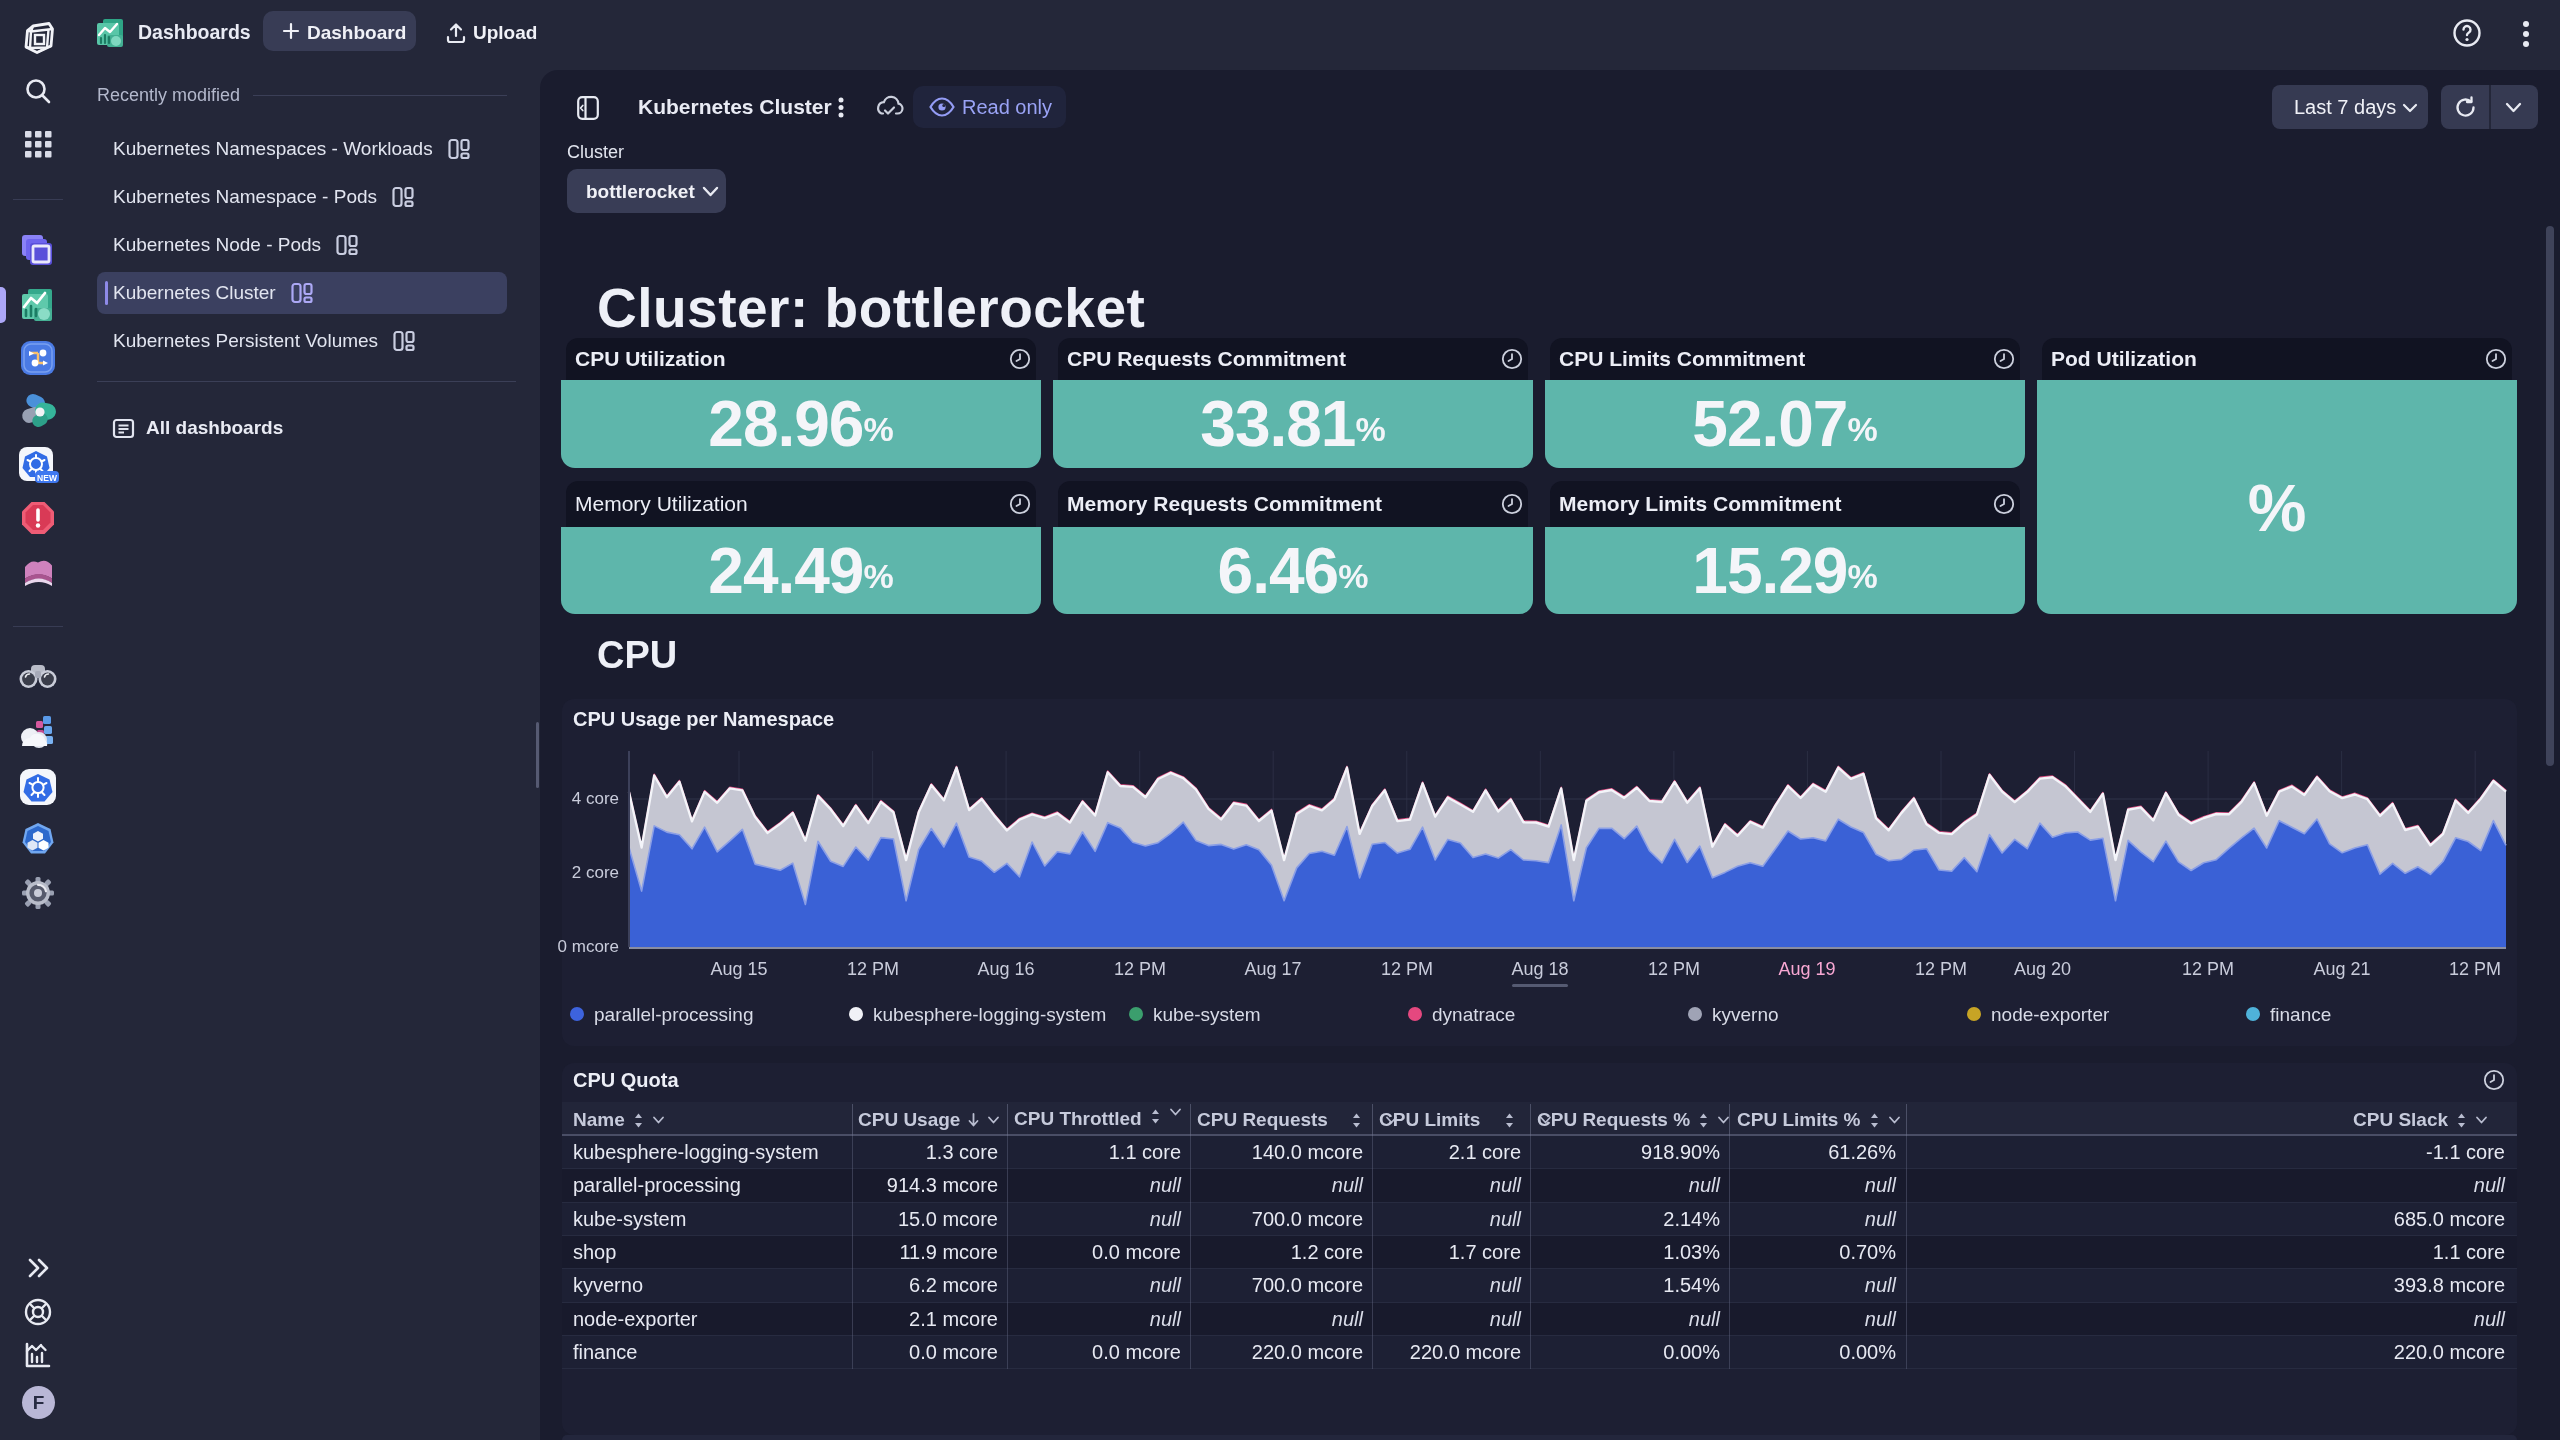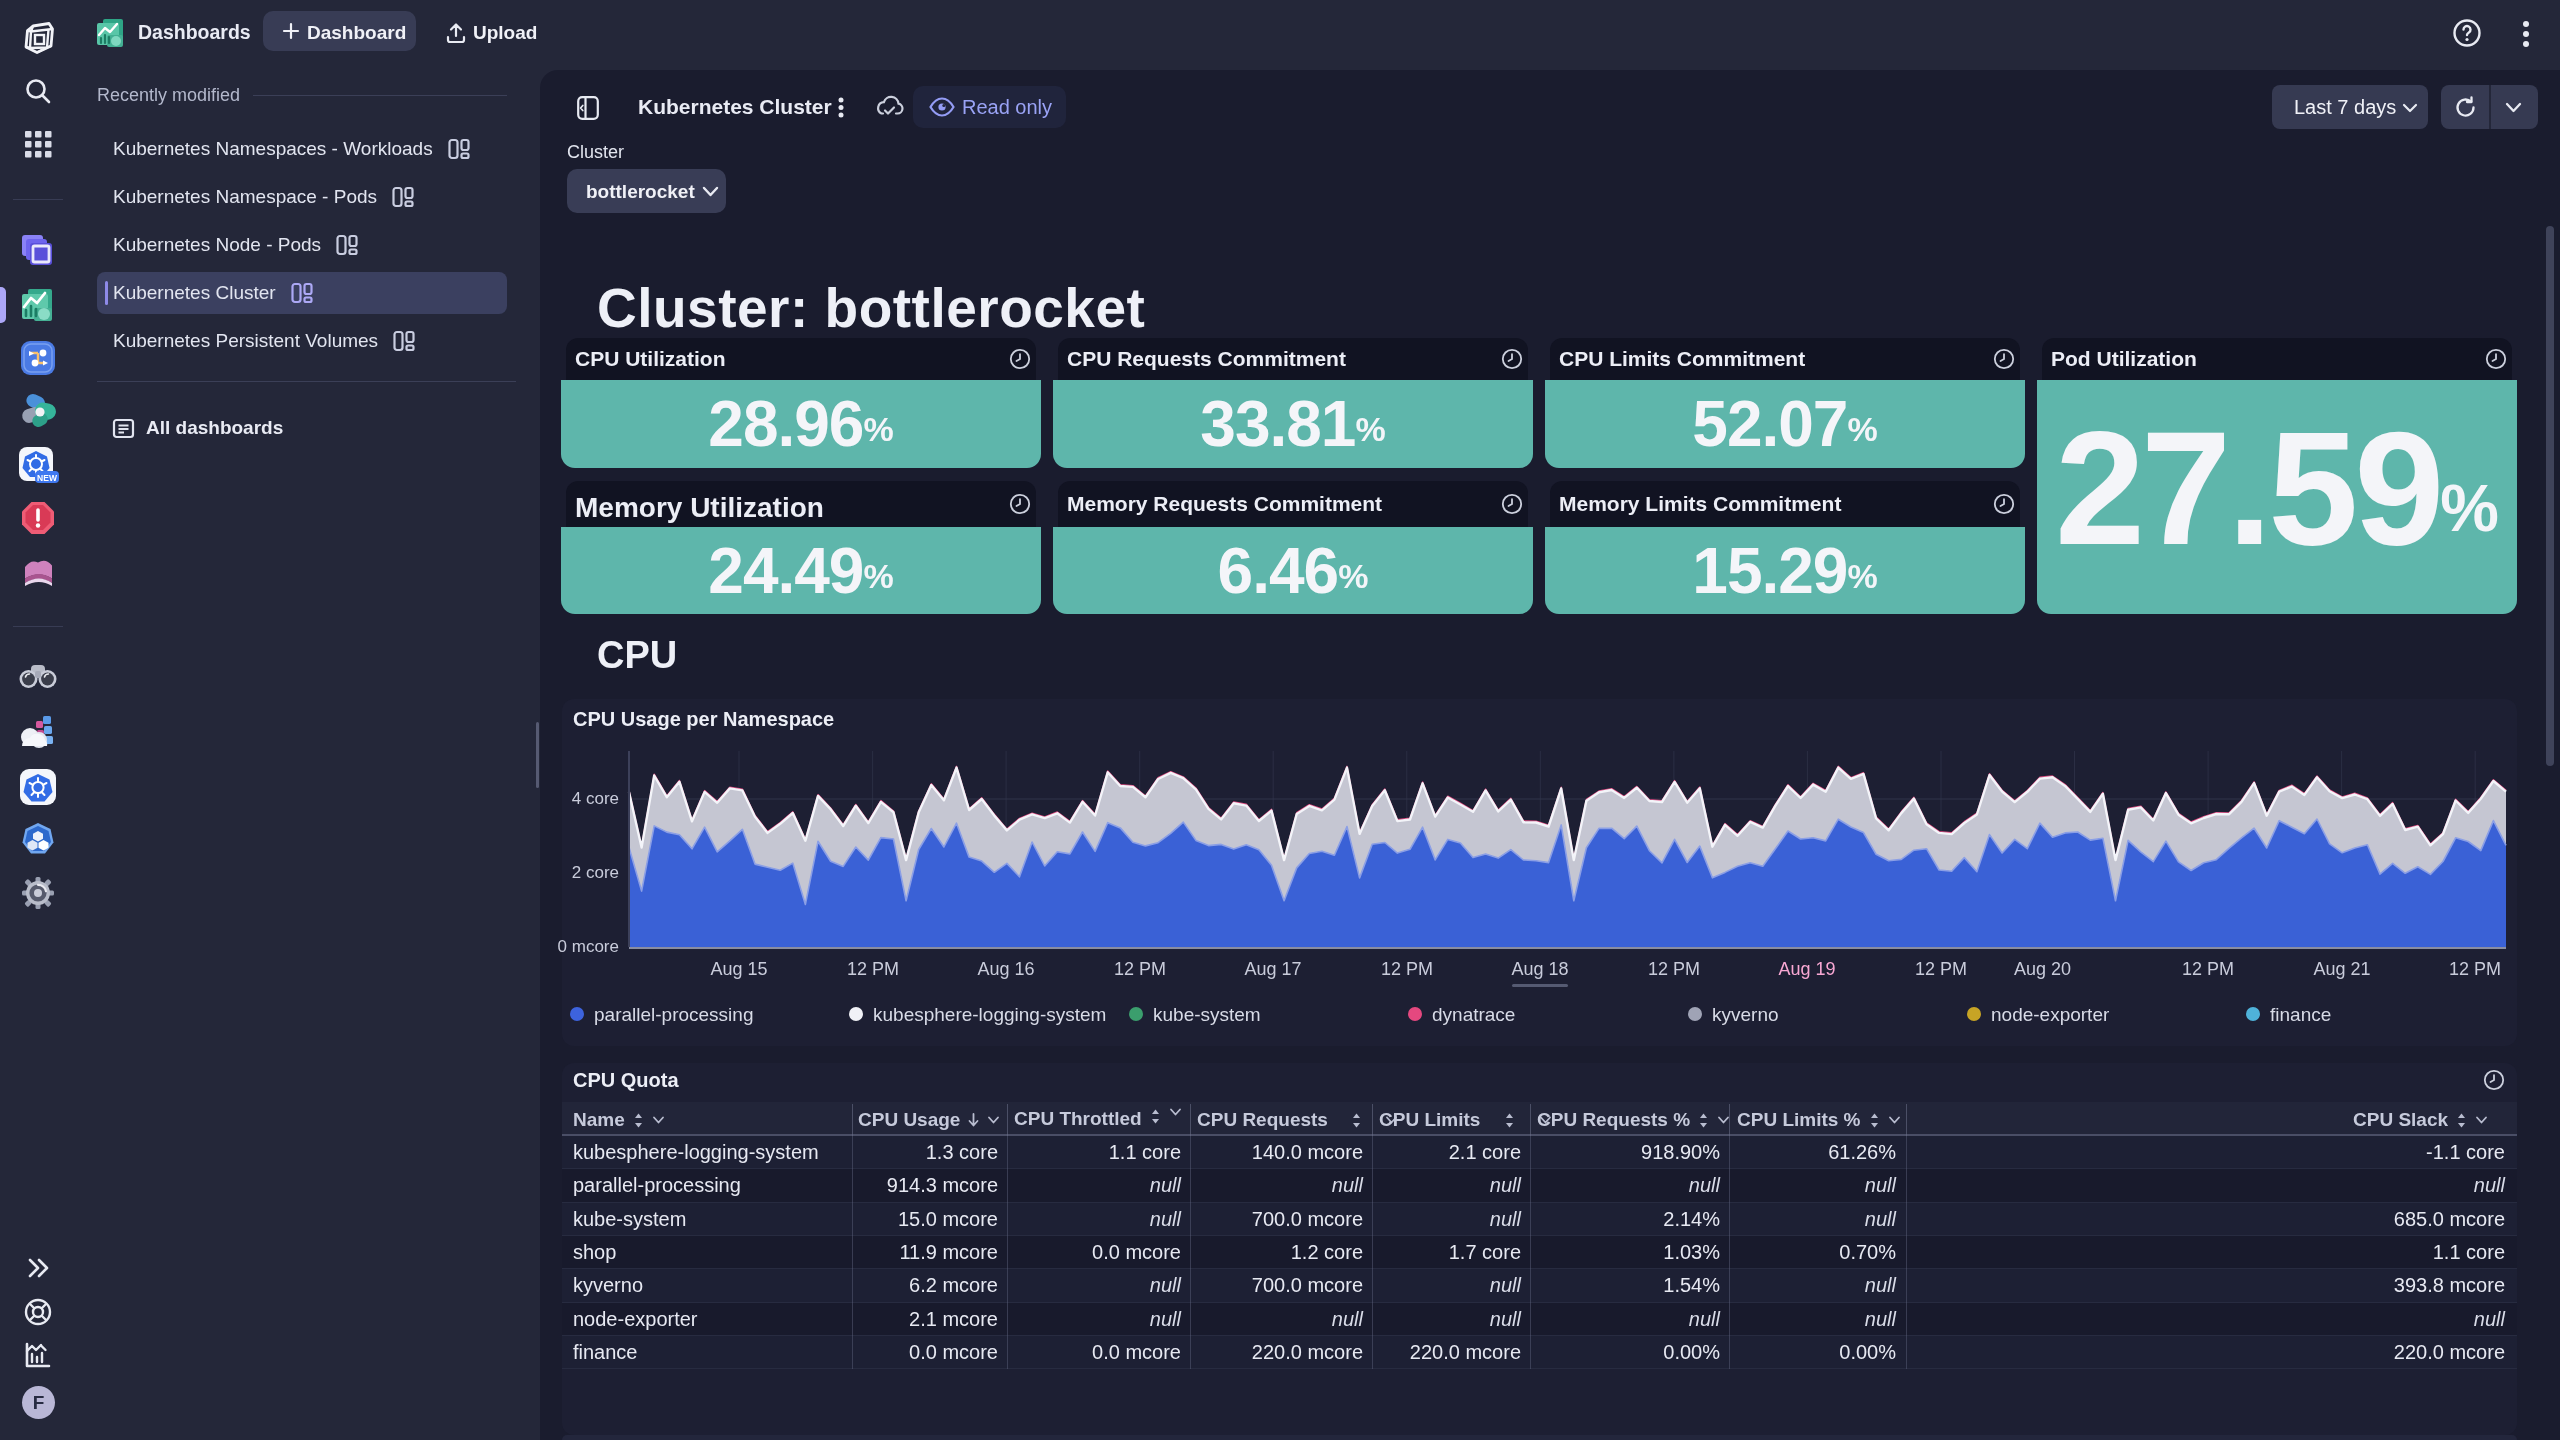--- a/index.html
+++ b/index.html
@@ -285,21 +285,21 @@
 <div class="abs" style="left:1559px;top:347px;font-size:21px;font-weight:700;color:#eceef6">CPU Limits Commitment</div>
 <svg class="abs" style="left:1993px;top:348px" width="22" height="22" viewBox="0 0 22 22" fill="none" xmlns="http://www.w3.org/2000/svg">
     <circle cx="11" cy="11" r="9.2" stroke="#ccd0dd" stroke-width="1.8"></circle>
     <path d="M11 6.2 V11 L7.5 13" stroke="#ccd0dd" stroke-width="1.8" stroke-linecap="round"></path>
   </svg>
 <div class="statb" style="left:1545px;top:380px;width:480px;height:88px">
     <span class="bignum" style="font-size:64px">52.07</span>
     <span class="pct" style="font-size:34px;margin-top:11px">%</span>
   </div>
 <div class="stath" style="left:566px;top:481px;width:470px;height:46px"></div>
-<div class="abs" style="left:575px;top:492px;font-size:28px;font-weight:700;color:#eceef6">Memory Utilization</div>
+<div class="abs" style="left:575px;top:492px;font-size:21px;font-weight:400;color:#eceef6">Memory Utilization</div>
 <svg class="abs" style="left:1009px;top:493px" width="22" height="22" viewBox="0 0 22 22" fill="none" xmlns="http://www.w3.org/2000/svg">
     <circle cx="11" cy="11" r="9.2" stroke="#ccd0dd" stroke-width="1.8"></circle>
     <path d="M11 6.2 V11 L7.5 13" stroke="#ccd0dd" stroke-width="1.8" stroke-linecap="round"></path>
   </svg>
 <div class="statb" style="left:561px;top:527px;width:480px;height:87px">
     <span class="bignum" style="font-size:64px">24.49</span>
     <span class="pct" style="font-size:34px;margin-top:11px">%</span>
   </div>
 <div class="stath" style="left:1058px;top:481px;width:470px;height:46px"></div>
 <div class="abs" style="left:1067px;top:492px;font-size:21px;font-weight:700;color:#eceef6">Memory Requests Commitment</div>
@@ -321,21 +321,20 @@
     <span class="bignum" style="font-size:64px">15.29</span>
     <span class="pct" style="font-size:34px;margin-top:11px">%</span>
   </div>
 <div class="stath" style="left:2042px;top:338px;width:470px;height:42px"></div>
 <div class="abs" style="left:2051px;top:347px;font-size:21px;font-weight:700;color:#eceef6">Pod Utilization</div>
 <svg class="abs" style="left:2485px;top:348px" width="22" height="22" viewBox="0 0 22 22" fill="none" xmlns="http://www.w3.org/2000/svg">
     <circle cx="11" cy="11" r="9.2" stroke="#ccd0dd" stroke-width="1.8"></circle>
     <path d="M11 6.2 V11 L7.5 13" stroke="#ccd0dd" stroke-width="1.8" stroke-linecap="round"></path>
   </svg>
 <div class="statb" style="left:2037px;top:380px;width:480px;height:234px;padding-bottom:18px">
-    <span class="bignum" style="font-size:162px;letter-spacing:-4px">27.59</span>
     <span class="pct" style="font-size:66px;margin-top:40px">%</span>
   </div>
 <div class="abs" style="left:597px;top:634px;font-size:38px;font-weight:700;color:#eef0f7">CPU</div>
 <div class="panel" style="left:562px;top:699px;width:1955px;height:347px"></div>
 <div class="abs" style="left:573px;top:708px;font-size:20px;font-weight:700;color:#eceef6">CPU Usage per Namespace</div>
 <svg class="abs" style="left:562px;top:699px" width="1955" height="347" viewBox="0 0 1955 347" xmlns="http://www.w3.org/2000/svg">
     <line x1="177.0" y1="52" x2="177.0" y2="248" stroke="#2b2e44" stroke-width="1"></line>
     <line x1="310.6" y1="52" x2="310.6" y2="248" stroke="#2b2e44" stroke-width="1"></line>
     <line x1="444.1" y1="52" x2="444.1" y2="248" stroke="#2b2e44" stroke-width="1"></line>
     <line x1="577.7" y1="52" x2="577.7" y2="248" stroke="#2b2e44" stroke-width="1"></line>

